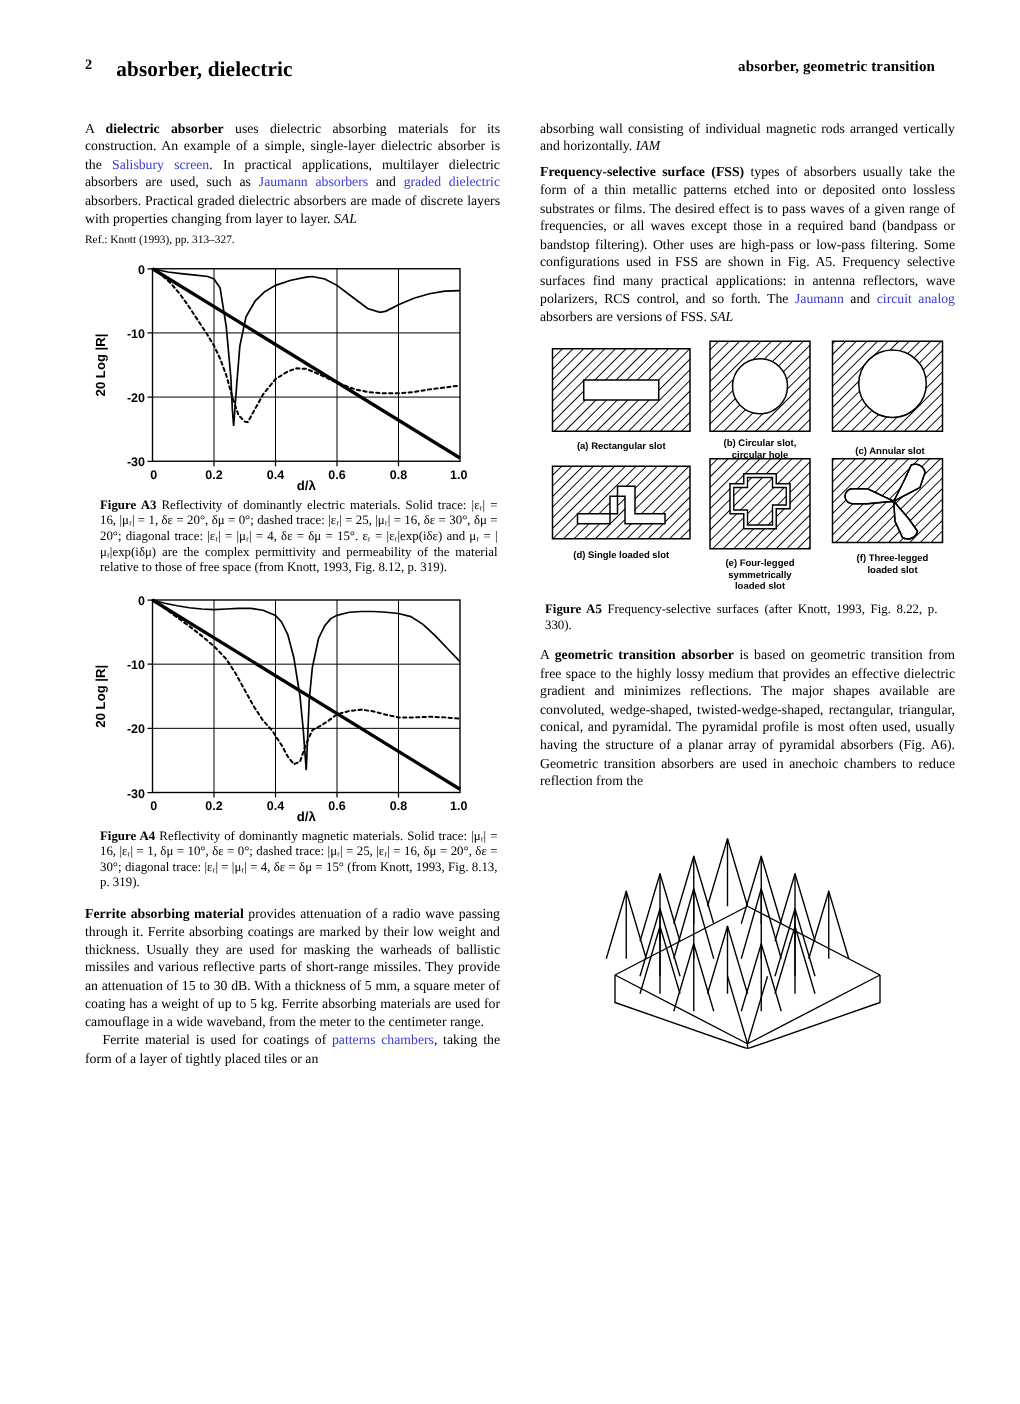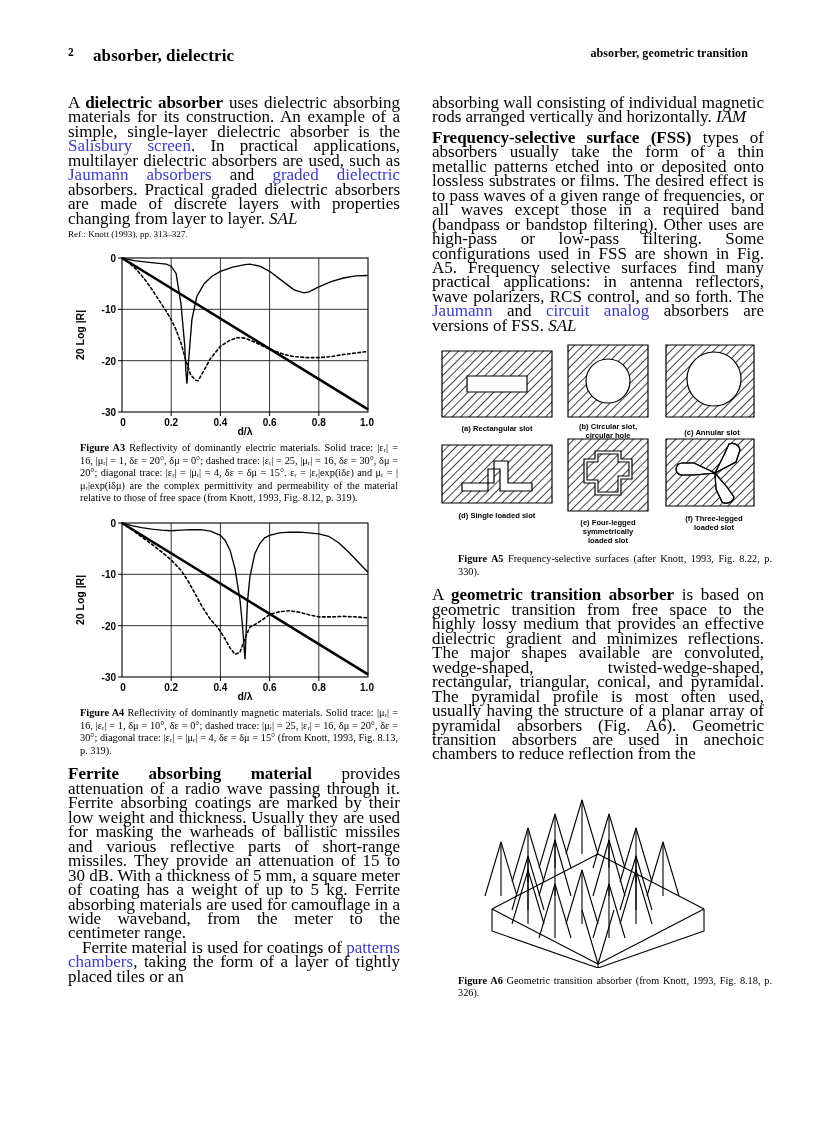--- a/index.html
+++ b/index.html
@@ -10,36 +10,36 @@
   .runhead{position:absolute;left:68px;top:46px;width:680px;height:18px;}
   .rh-num{position:absolute;left:0;top:0;font-weight:bold;font-size:11.5px;}
   .rh-left{position:absolute;left:25px;top:0;font-weight:bold;font-size:17px;letter-spacing:.1px;}
   .rh-right{position:absolute;right:0;top:0;font-weight:bold;font-size:12px;letter-spacing:.1px;}
 
   
   .col{position:absolute;top:96px;width:332px;}
   .col-left{left:68px;}
   .col-right{left:432px;}
 
-  p.body{margin:0 0 0 0;font-size:17px;line-height:14.45px;text-align:justify;text-justify:inter-word;
+  p.body{margin:0 0 0 0;font-size:11px;line-height:14.45px;text-align:justify;text-justify:inter-word;
          -webkit-hyphens:none;hyphens:none;}
   p.body.indent{text-indent:14px;}
   p.ref{margin:2px 0 0 0;font-size:9.1px;line-height:12px;text-align:left;}
   .b{font-weight:bold;}
   .i{font-style:italic;}
   .lnk{color:#3a3ad0;}
   .gap{height:10px;}
   .gap-s{height:6px;}
   .gap-xs{height:3px;}
 
   
   .caption{font-size:10.3px;line-height:12.6px;text-align:justify;margin:0;}
   .caption .b{font-weight:bold;}
   .cap-left{margin-left:12px;width:318px;}
-  .cap-a5{margin-left:26px;width:314px;}
+  .cap-a5{margin-left:4px;width:314px;}
 
   
   .chartbox{position:relative;}
   .chart-svg{display:block;}
 
   
   .fss-wrap{position:relative;width:332px;}
 
   
   .pyr-wrap{text-align:center;}
@@ -285,16 +285,15 @@
             <path d="M96,98 L96,152"></path>
           <path d="M166,192 L150,138"></path>
             <path d="M166,192 L182,138"></path>
 
           <path d="M60,137 L166,82 L272,137"></path>
         </g>
       </svg>
     </div>
 
     <div class="gap-xs"></div>
-    <p class="caption cap-a5"><span class="b">Figure A6</span><span> Geometric transition absorber (from Knott, 1993, Fig. 8.18, p. 326).</span></p>
 
   </div>
 </div>
 
 </body></html>

